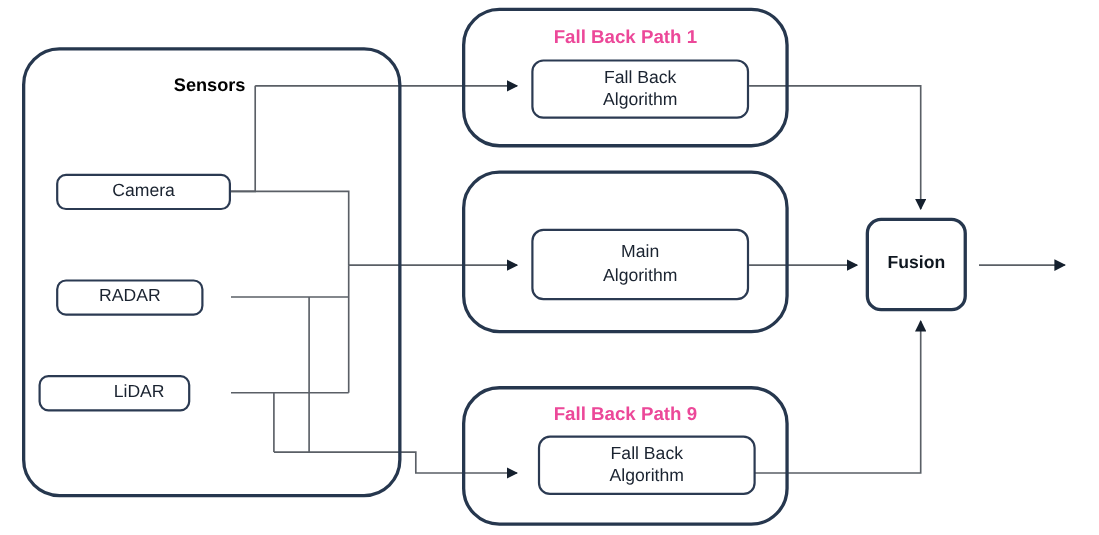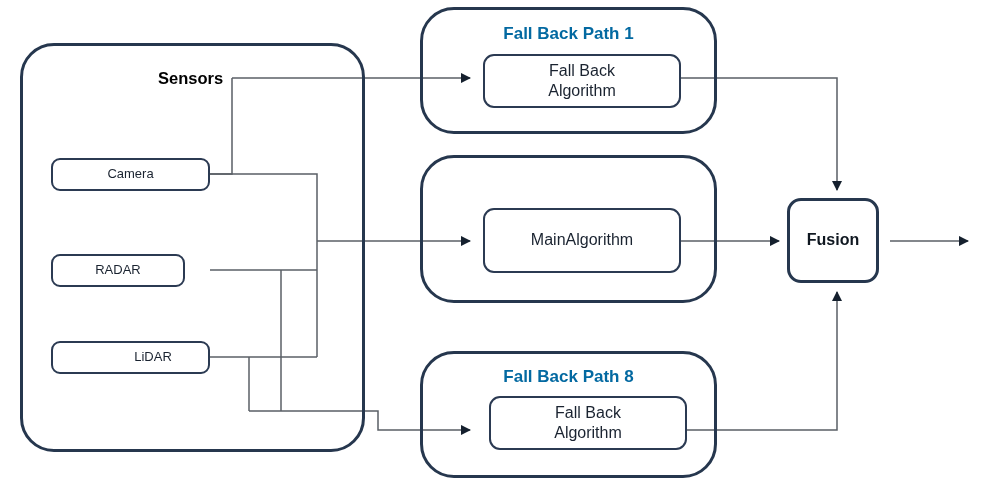--- a/index.html
+++ b/index.html
@@ -38,36 +38,36 @@
   .group {
     border: 3.5px solid #26374e;
     border-radius: 34px;
     background: transparent;
     display: block;
   }
   .group-title {
     position: absolute;
     font-weight: bold;
     font-size: 17px;
-    color: #0369a1;
+    color: #ec4899;
     white-space: nowrap;
     text-align: center;
   }
   
   .leaf {
     border: 2.2px solid #2b3a52;
     border-radius: 11px;
     font-size: 16px;
     line-height: 1.28;
     font-weight: normal;
     color: #1a2330;
   }
   .sensor-leaf {
     border-radius: 9px;
-    font-size: 13px;
+    font-size: 16px;
   }
   .fusion-leaf {
     border: 3.5px solid #26374e;
     border-radius: 14px;
     font-size: 16px;
     font-weight: bold;
     color: #0f1720;
   }
   .algo-leaf {
     font-size: 16px;
@@ -124,42 +124,42 @@
   </svg>
 
   <div class="node group" style="left:20px; top:43px; width:345px; height:409px;"></div>
 
   <div class="sensors-label" style="left:158px; top:69px;">Sensors</div>
 
   <div class="node leaf sensor-leaf" style="left:51px; top:158px; width:159px; height:33px;">Camera</div>
 
   <div class="node leaf sensor-leaf" style="left:51px; top:254px; width:134px; height:33px;">RADAR</div>
 
-  <div class="node leaf sensor-leaf" style="left:51px; top:341px; width:159px; height:33px;padding-left:45px;">LiDAR</div>
+  <div class="node leaf sensor-leaf" style="left:35px; top:341px; width:138px; height:33px;padding-left:45px;">LiDAR</div>
 
   <div class="node group" style="left:420px; top:7px; width:297px; height:127px;"></div>
 
   <div class="group-title" style="left:420px; top:24px; width:297px;">Fall Back Path 1</div>
 
   <div class="node leaf algo-leaf" style="left:483px; top:54px; width:198px; height:54px; flex-direction:column;">
     <span>Fall Back</span>
     <span>Algorithm</span>
   </div>
 
   <div class="node group" style="left:420px; top:155px; width:297px; height:148px;"></div>
 
 
-  <div class="node leaf algo-leaf" style="left:483px; top:208px; width:198px; height:65px; flex-direction:row;">
+  <div class="node leaf algo-leaf" style="left:483px; top:208px; width:198px; height:65px; flex-direction:column;">
     <span>Main</span>
     <span>Algorithm</span>
   </div>
 
   <div class="node group" style="left:420px; top:351px; width:297px; height:127px;"></div>
 
-  <div class="group-title" style="left:420px; top:367px; width:297px;">Fall Back Path 8</div>
+  <div class="group-title" style="left:420px; top:367px; width:297px;">Fall Back Path 9</div>
 
   <div class="node leaf algo-leaf" style="left:489px; top:396px; width:198px; height:54px; flex-direction:column;">
     <span>Fall Back</span>
     <span>Algorithm</span>
   </div>
 
   <div class="node leaf fusion-leaf" style="left:787px; top:198px; width:92px; height:85px;">Fusion</div>
 
 </div>
 

